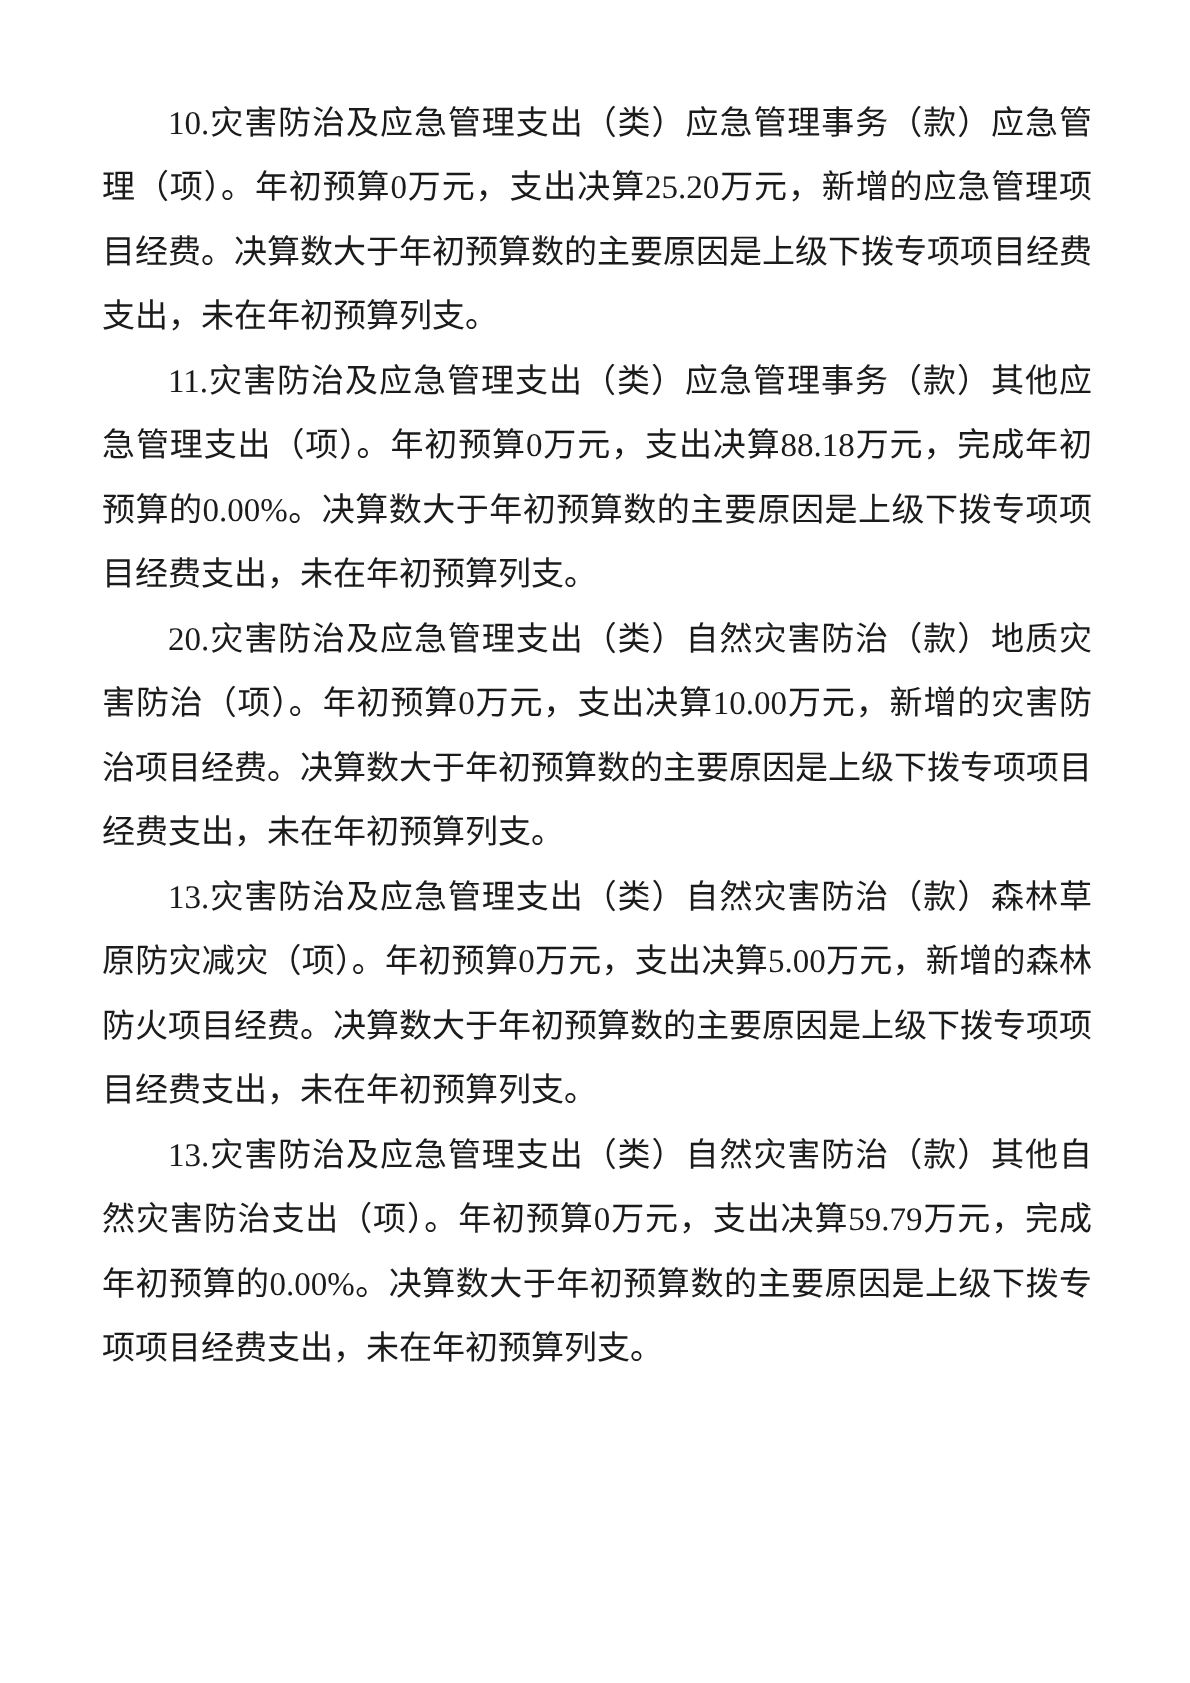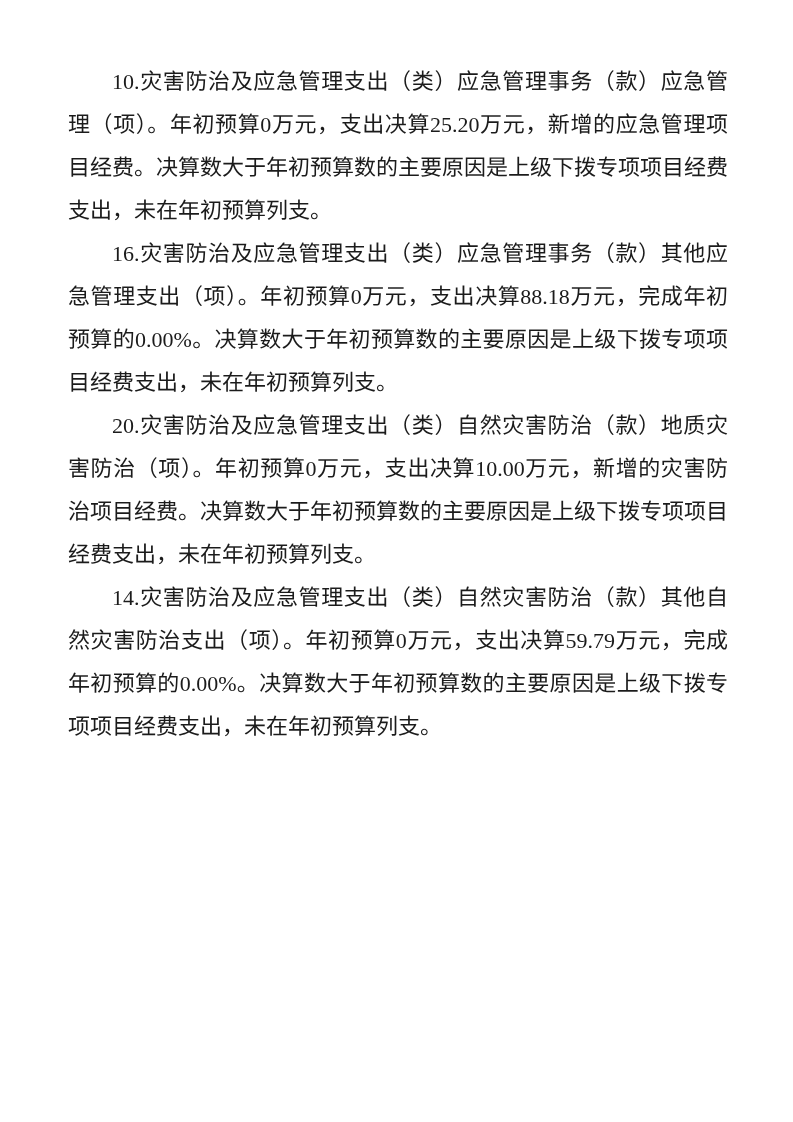--- a/index.html
+++ b/index.html
@@ -32,17 +32,18 @@
     text-indent: 2em;
     word-break: break-all;
   }
 </style>
 </head>
 <body>
 
 <div class="page">
   <div class="doc-body">
     <p class="para">10.灾害防治及应急管理支出（类）应急管理事务（款）应急管理（项）。年初预算0万元，支出决算25.20万元，新增的应急管理项目经费。决算数大于年初预算数的主要原因是上级下拨专项项目经费支出，未在年初预算列支。</p>
-    <p class="para">16.灾害防治及应急管理支出（类）应急管理事务（款）其他应急管理支出（项）。年初预算0万元，支出决算88.18万元，完成年初预算的0.00%。决算数大于年初预算数的主要原因是上级下拨专项项目经费支出，未在年初预算列支。</p>
+    <p class="para">11.灾害防治及应急管理支出（类）应急管理事务（款）其他应急管理支出（项）。年初预算0万元，支出决算88.18万元，完成年初预算的0.00%。决算数大于年初预算数的主要原因是上级下拨专项项目经费支出，未在年初预算列支。</p>
     <p class="para">20.灾害防治及应急管理支出（类）自然灾害防治（款）地质灾害防治（项）。年初预算0万元，支出决算10.00万元，新增的灾害防治项目经费。决算数大于年初预算数的主要原因是上级下拨专项项目经费支出，未在年初预算列支。</p>
-    <p class="para">14.灾害防治及应急管理支出（类）自然灾害防治（款）其他自然灾害防治支出（项）。年初预算0万元，支出决算59.79万元，完成年初预算的0.00%。决算数大于年初预算数的主要原因是上级下拨专项项目经费支出，未在年初预算列支。</p>
+    <p class="para">13.灾害防治及应急管理支出（类）自然灾害防治（款）森林草原防灾减灾（项）。年初预算0万元，支出决算5.00万元，新增的森林防火项目经费。决算数大于年初预算数的主要原因是上级下拨专项项目经费支出，未在年初预算列支。</p>
+    <p class="para">13.灾害防治及应急管理支出（类）自然灾害防治（款）其他自然灾害防治支出（项）。年初预算0万元，支出决算59.79万元，完成年初预算的0.00%。决算数大于年初预算数的主要原因是上级下拨专项项目经费支出，未在年初预算列支。</p>
   </div>
 </div>
 
 </body></html>

